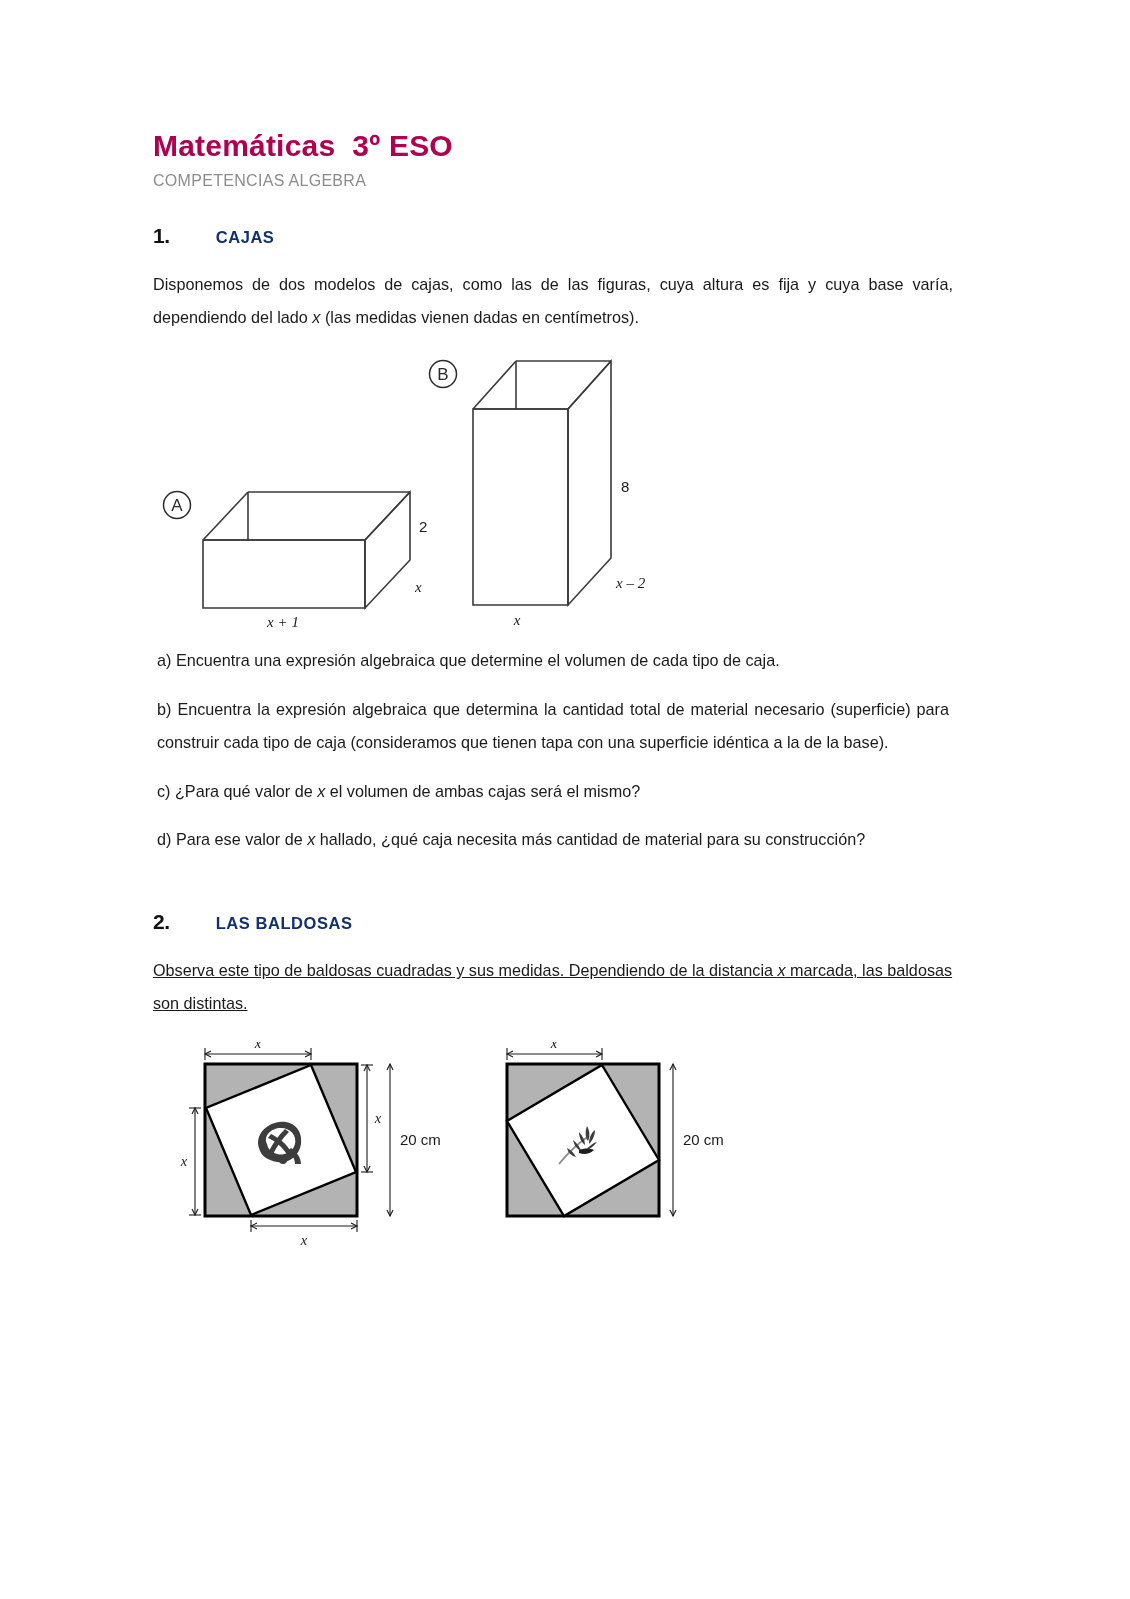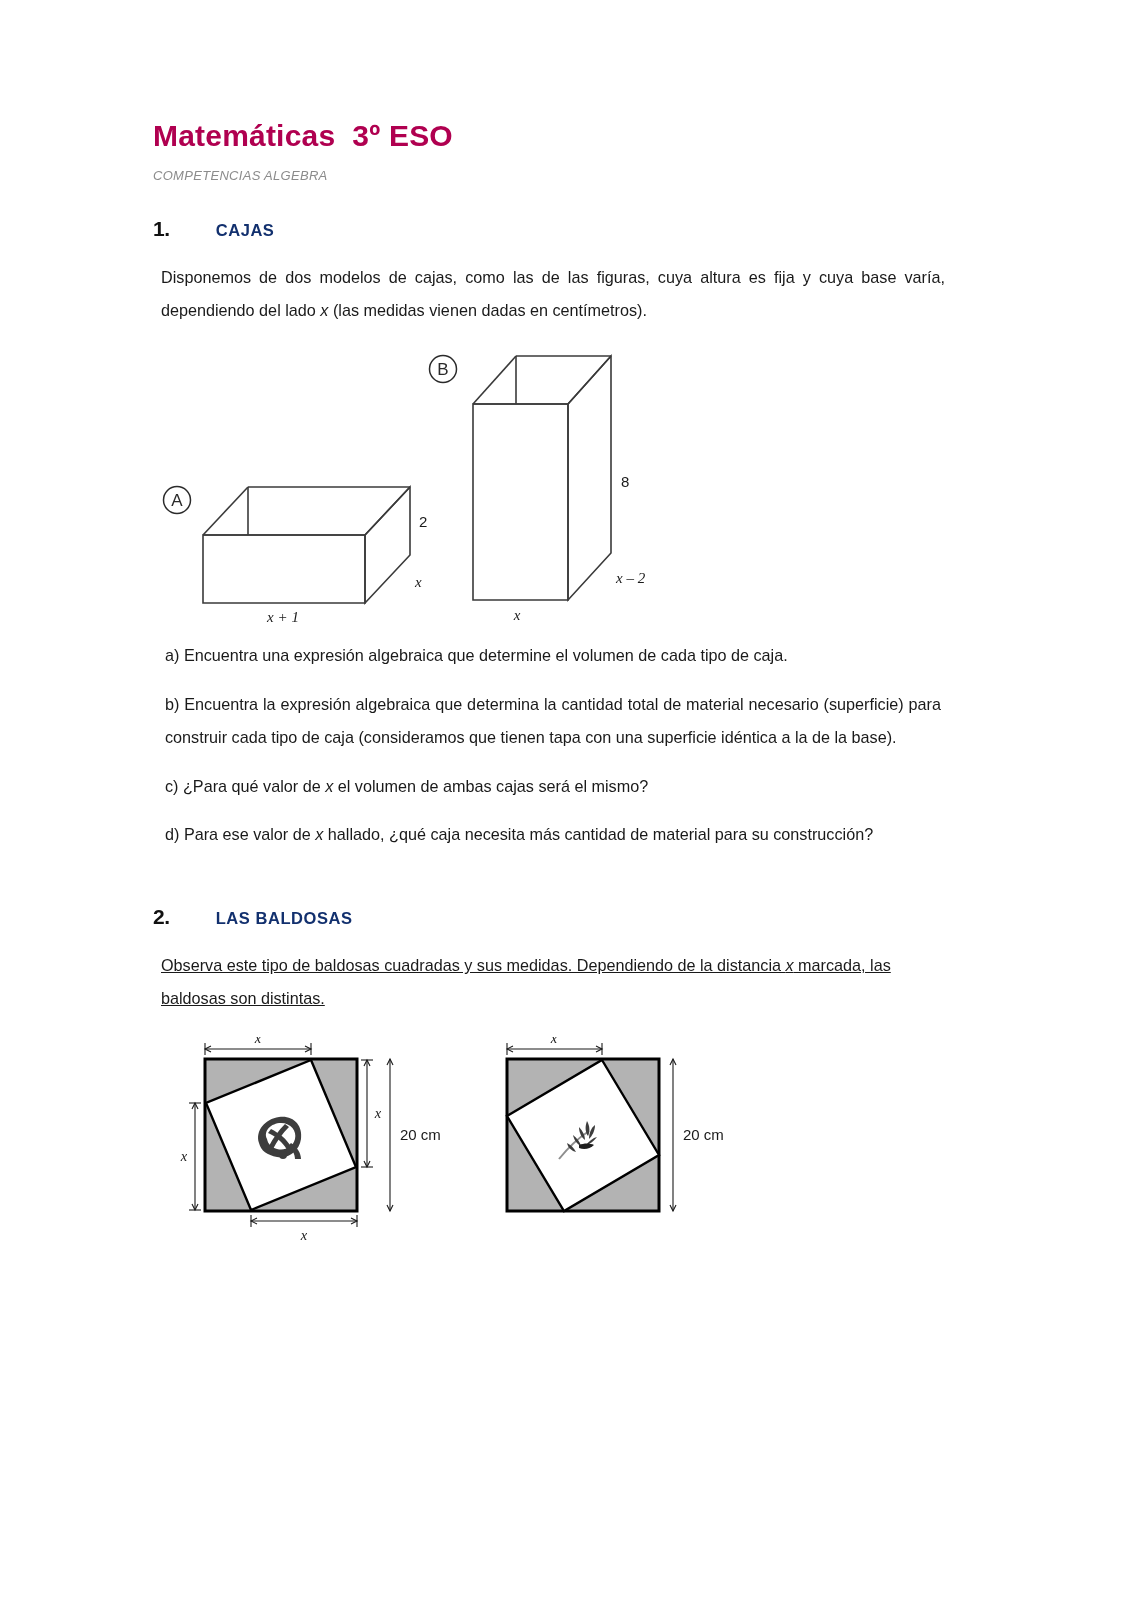--- a/index.html
+++ b/index.html
@@ -18,40 +18,39 @@
   .page {
     position: absolute;
     left: 0; top: 0;
     width: 1130px;
     height: 1599px;
     background: #fff;
   }
   .content {
     position: absolute;
     left: 153px;
-    top: 120px;
+    top: 130px;
     width: 800px;
   }
 
   
   .doc-title {
     font-size: 30px;
     font-weight: bold;
     color: #b00050;
     letter-spacing: 0.2px;
     line-height: 1.08;
     margin: 0 0 2px 0;
     white-space: pre;
   }
   .doc-subtitle {
-    font-size: 13px;
-    font-style: italic;
+    font-size: 16px;
     color: #8c8c8c;
     letter-spacing: 0.3px;
-    margin: 16px 0 34px 0;
+    margin: 10px 0 34px 0;
   }
 
   
   .section-head {
     display: flex;
     align-items: baseline;
     gap: 9px;
     margin: 0 0 20px 0;
   }
   .section-num {
@@ -66,28 +65,28 @@
     color: #12306e;
     letter-spacing: 0.55px;
     margin-left: 37px;
   }
 
   
   .para {
     font-size: 16.2px;
     line-height: 2.02;
     text-align: justify;
-    margin: 8px;
+    margin: 0;
     color: #1a1a1a;
   }
   .para.nojust { text-align: left; text-decoration: underline; }
   .para i, .ital { font-style: italic; }
   sup { font-size: 0.64em; vertical-align: super; line-height: 0; }
 
-  .q-list { margin: 12px; }
+  .q-list { margin: 4px; }
   .q-item {
     font-size: 16.2px;
     line-height: 2.02;
     text-align: justify;
     color: #1a1a1a;
   }
 
   
   .fig-boxes {
     position: relative;

